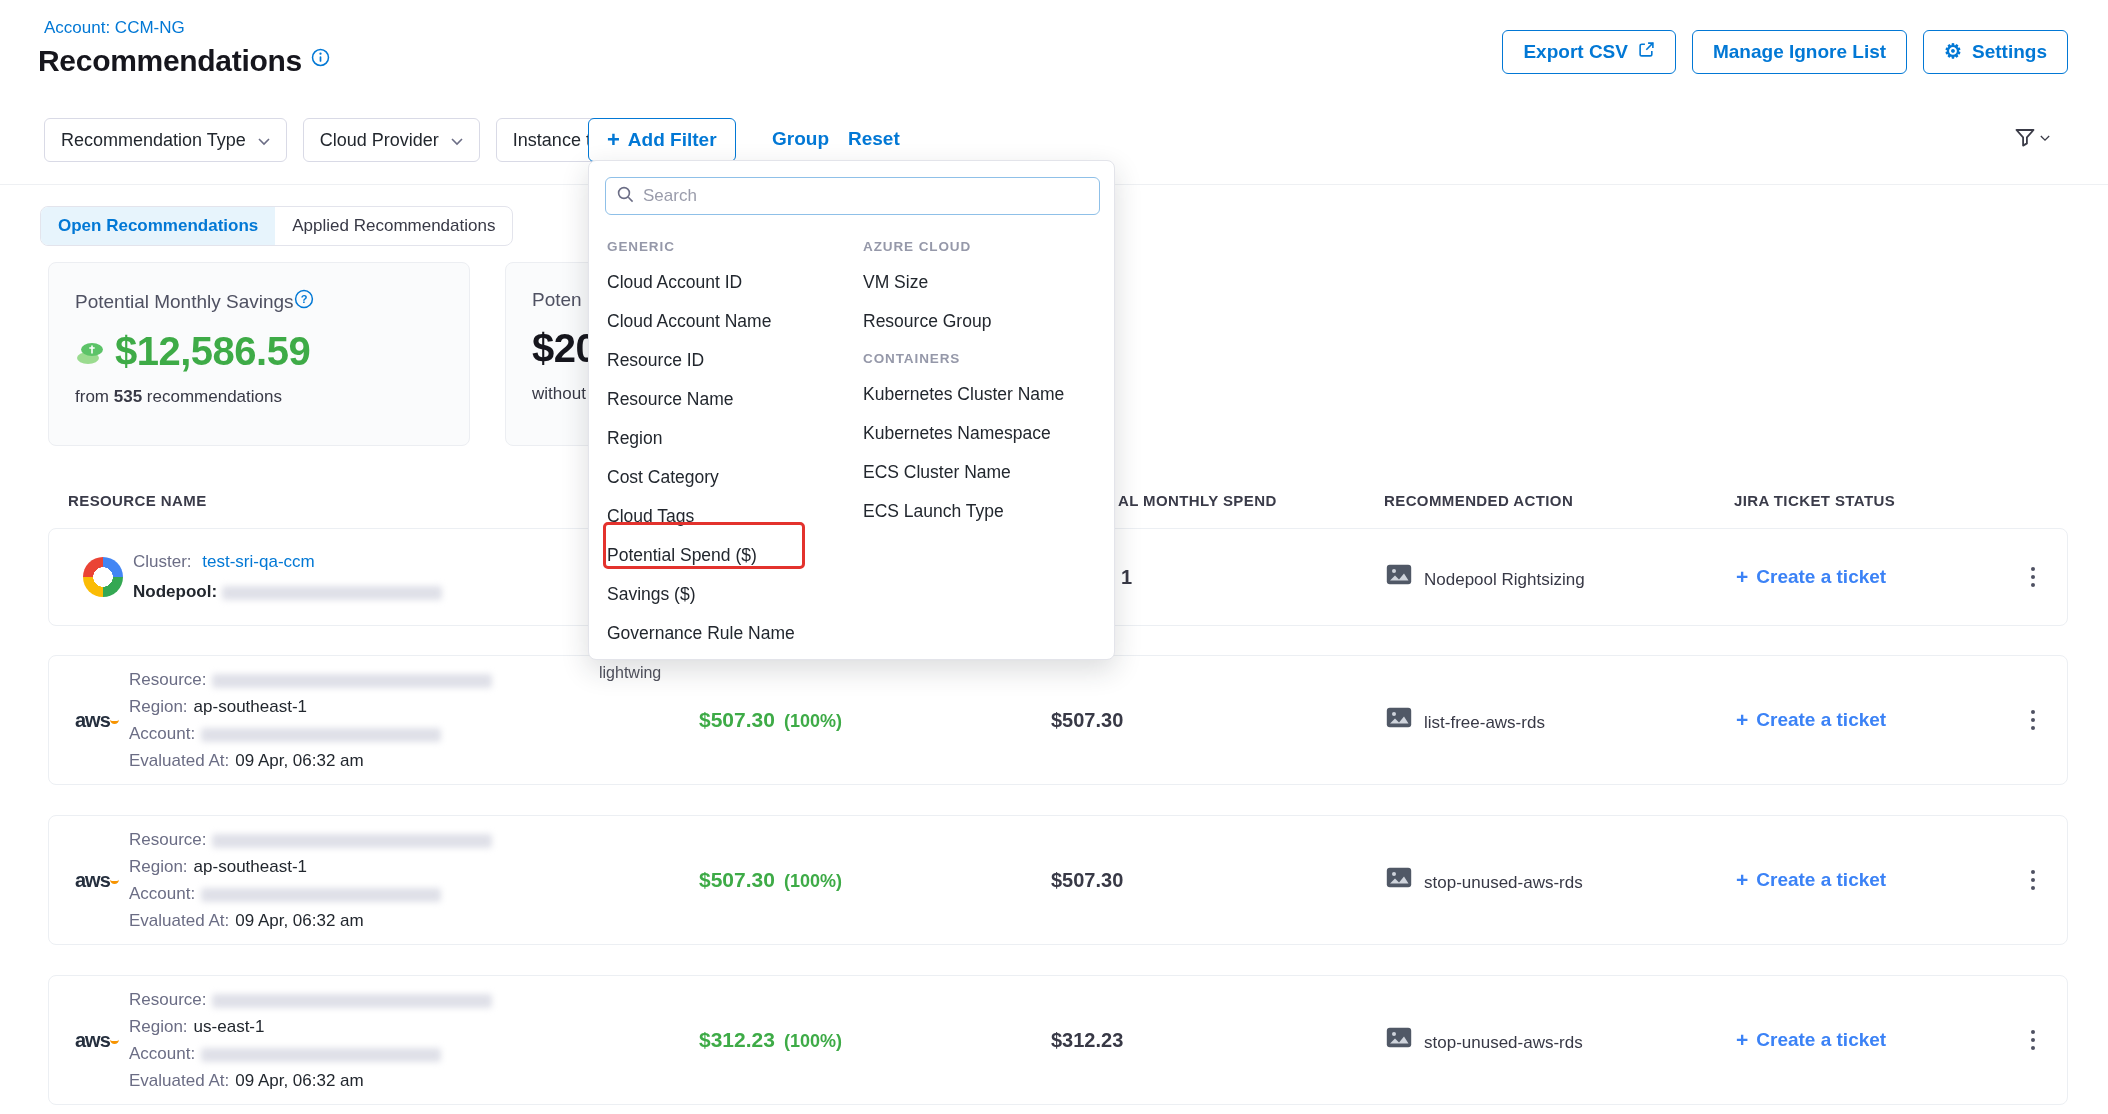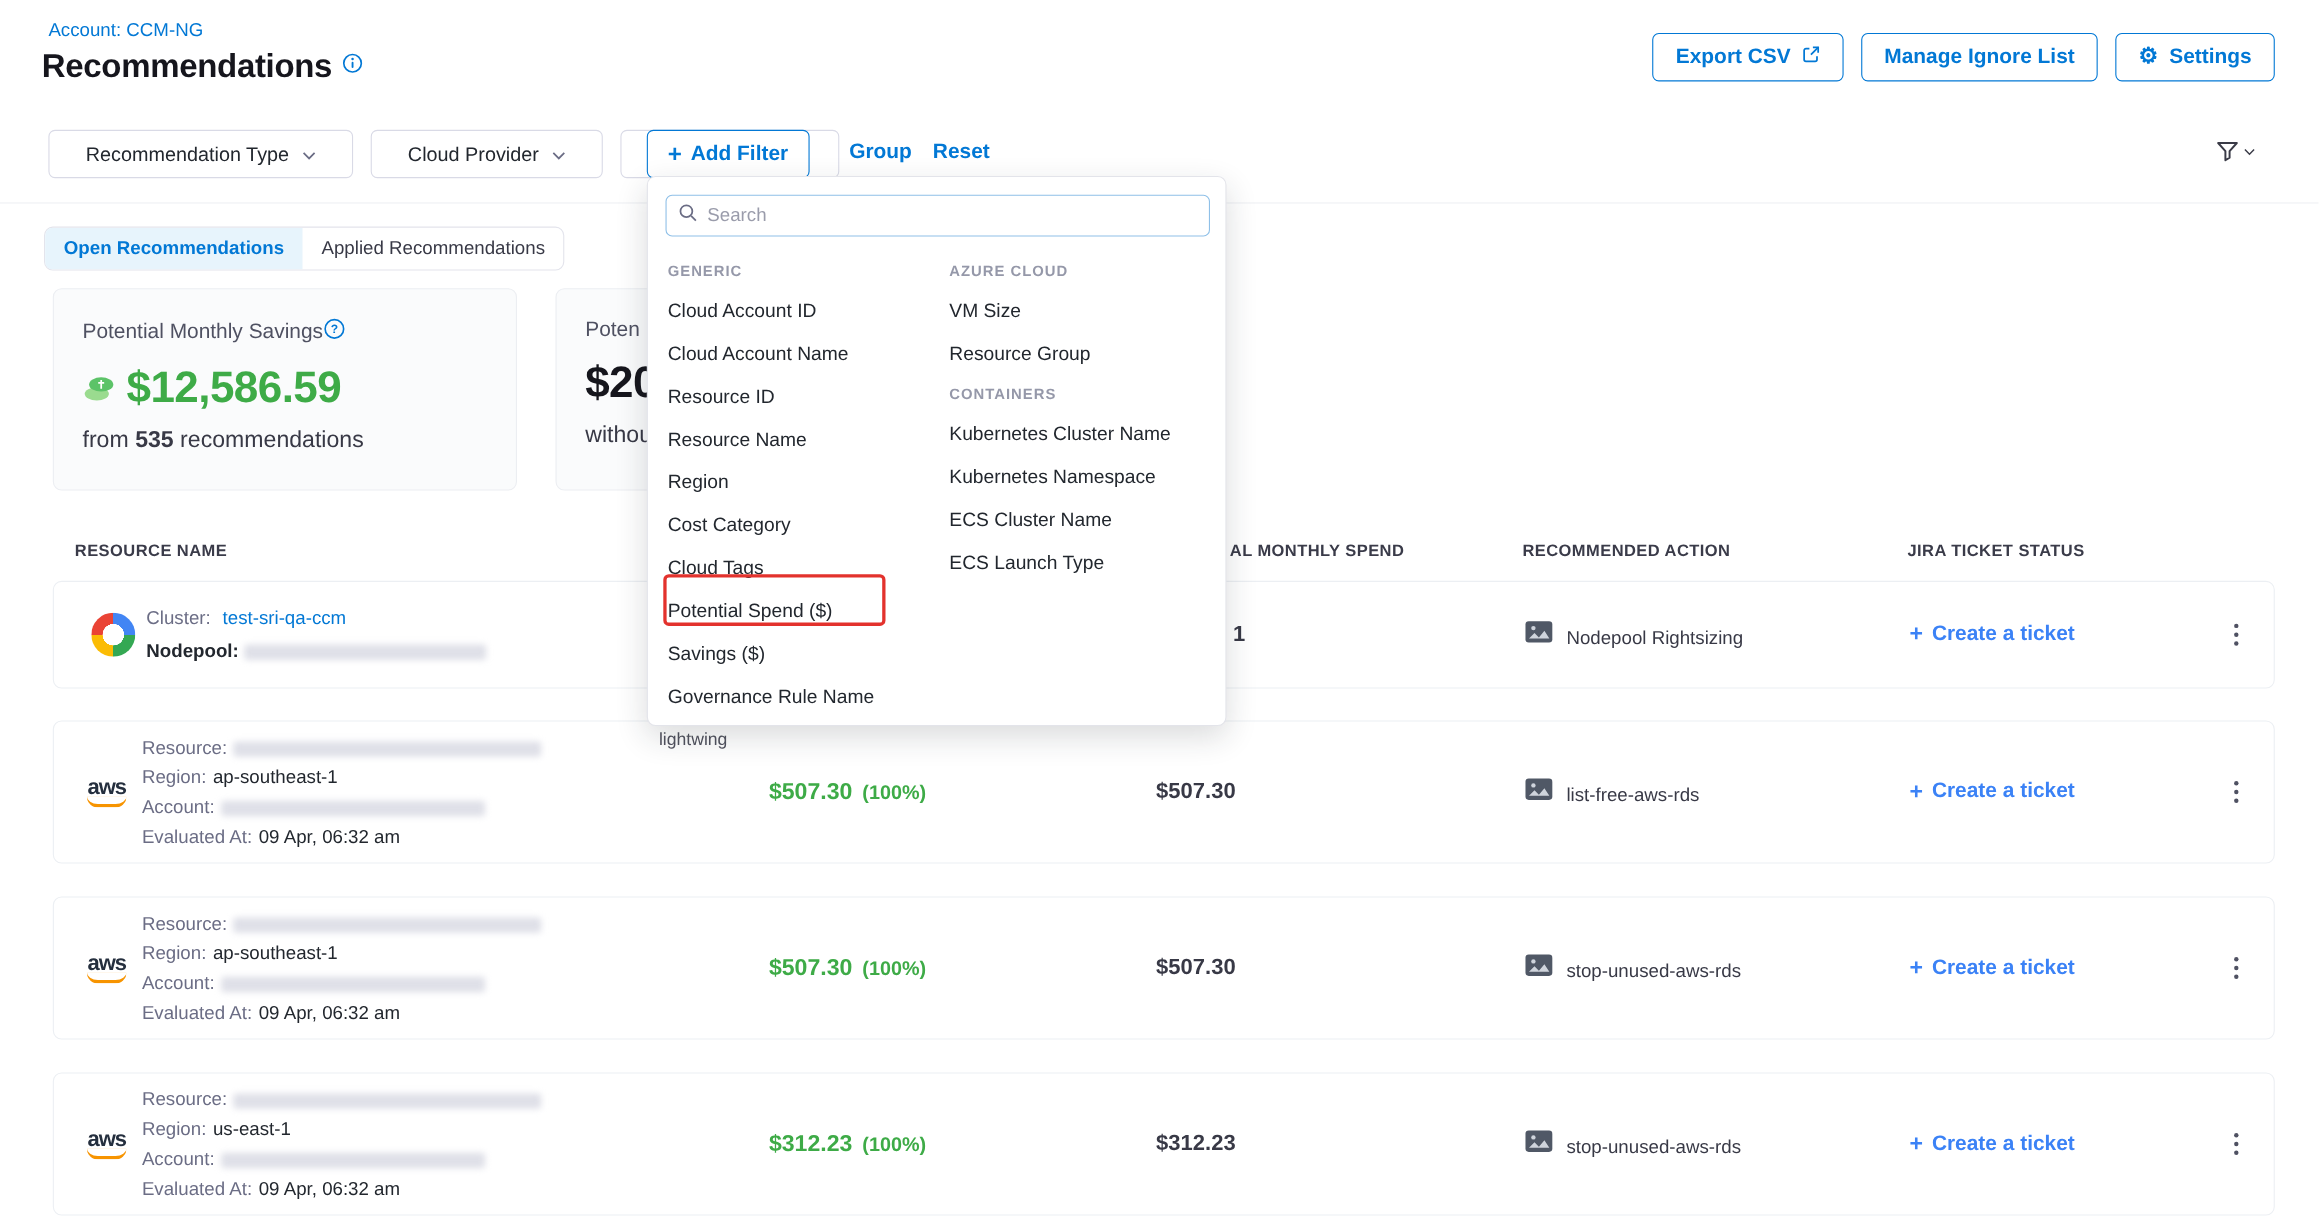--- a/index.html
+++ b/index.html
@@ -14,21 +14,21 @@
 .page-title{left:38px;top:44px;display:flex;align-items:flex-start;gap:9px}
 .page-title .t{font-size:30px;font-weight:700;color:#16161d;letter-spacing:-.3px}
 .topbar-actions{top:30px;right:40px;display:flex;gap:16px}
 .btn{display:inline-flex;align-items:center;gap:10px;height:44px;padding:0 20px;
   border:1px solid #0278d5;border-radius:6px;background:#fff;color:#0278d5;
   font-weight:700;font-size:19px;cursor:pointer;font-family:inherit}
 .gear-icon::before{content:"⚙";font-size:20px;line-height:1}
 
 
 .filter-bar{top:118px;left:44px;display:flex;align-items:center;gap:16px}
-.chip{display:inline-flex;align-items:center;gap:12px;height:44px;padding:0 33px;
+.chip{display:inline-flex;align-items:center;gap:12px;height:44px;padding:0 16px;
   border:1px solid #d9dae6;border-radius:6px;background:#fff;font-size:18px;color:#22272e;cursor:pointer}
 .chip-x{cursor:pointer}
 .chip-x::before{content:"×";font-size:21px;color:#6b6d85;line-height:1}
 .add-filter{left:588px;top:118px;display:inline-flex;align-items:center;gap:8px;height:44px;
   padding:0 18px;border:1px solid #0278d5;border-radius:6px;background:#fff;color:#0278d5;
   font-weight:600;font-size:19px;cursor:pointer}
 .add-filter::before{content:"+";font-size:22px;font-weight:700}
 .textlink{top:128px;font-size:19px;font-weight:600;color:#0278d5;cursor:pointer}
 .save-link{left:772px}
 .reset-link{left:848px}
@@ -41,21 +41,21 @@
 .tab.active{background:#e7f4fc;color:#0278d5;font-weight:700}
 
 
 .card{top:262px;height:184px;background:#fafbfc;border:1px solid #eceef2;border-radius:8px;padding:26px 26px}
 .card-savings{left:48px;width:422px}
 .card-spend{left:505px;width:420px}
 .card-title{font-size:19px;color:#4f5162;display:flex;align-items:center;}
 .card-amount{margin-top:15px;font-size:40px;font-weight:700;display:flex;align-items:center;gap:10px;letter-spacing:-.5px}
 .card-savings .card-amount{color:#3eab47}
 .card-spend .card-amount{color:#16161d}
-.card-sub{margin-top:13px;font-size:21px;color:#383946}
+.card-sub{margin-top:13px;font-size:17px;color:#383946}
 .card-sub b{font-weight:700}
 
 
 .popup{left:588px;top:160px;width:527px;height:500px;background:#fff;border:1px solid #e3e4ea;
   border-radius:8px;box-shadow:0 10px 28px rgba(34,39,46,.16);z-index:20}
 .search-box{position:absolute;left:16px;top:16px;width:495px;height:38px;border:1.6px solid #8fc0e8;
   border-radius:6px;display:flex;align-items:center;gap:9px;padding:0 11px;background:#fff}
 .search-input{border:none;outline:none;flex:1;font-size:17px;font-family:inherit;color:#22272e;background:transparent}
 .search-input::placeholder{color:#9a9cab}
 .popup-col{position:absolute;top:68px}
@@ -95,21 +95,21 @@
 .ticket-cell{left:1687px;display:flex;align-items:center;gap:8px;color:#3b82f6;font-weight:600;font-size:19px;white-space:nowrap}
 .ticket-cell .plus::before{content:"+";font-weight:700;font-size:21px}
 .kebab{left:1976px;display:flex;flex-direction:column;gap:4px;padding:6px;cursor:pointer}
 .kebab i{width:4px;height:4px;border-radius:50%;background:#4f5162}
 .partial-text{position:absolute;left:550px;top:8px;font-size:16px;color:#51525e}
 
 
 .gcp-icon{width:40px;height:40px;border-radius:50%;
   background:radial-gradient(circle at center,#fff 0 34%,rgba(255,255,255,0) 35%),
   conic-gradient(#4285f4 0 25%,#34a853 25% 50%,#fbbc05 50% 75%,#ea4335 75% 100%)}
-.aws-logo{display:flex;flex-direction:column;align-items:center;width:44px}
+.aws-logo{display:flex;flex-direction:row;align-items:center;width:44px}
 .aws-text{font-weight:700;font-size:20px;color:#252f3e;letter-spacing:-1px;line-height:1}
 .aws-smile{display:block;width:36px;height:10px;border-bottom:3px solid #f79400;border-radius:0 0 16px 16px;margin-top:-2px}
 </style>
 </head>
 <body>
 
 <div class="canvas">
 
   <a class="abs account-link">Account: CCM-NG</a>
   <div class="abs page-title">

